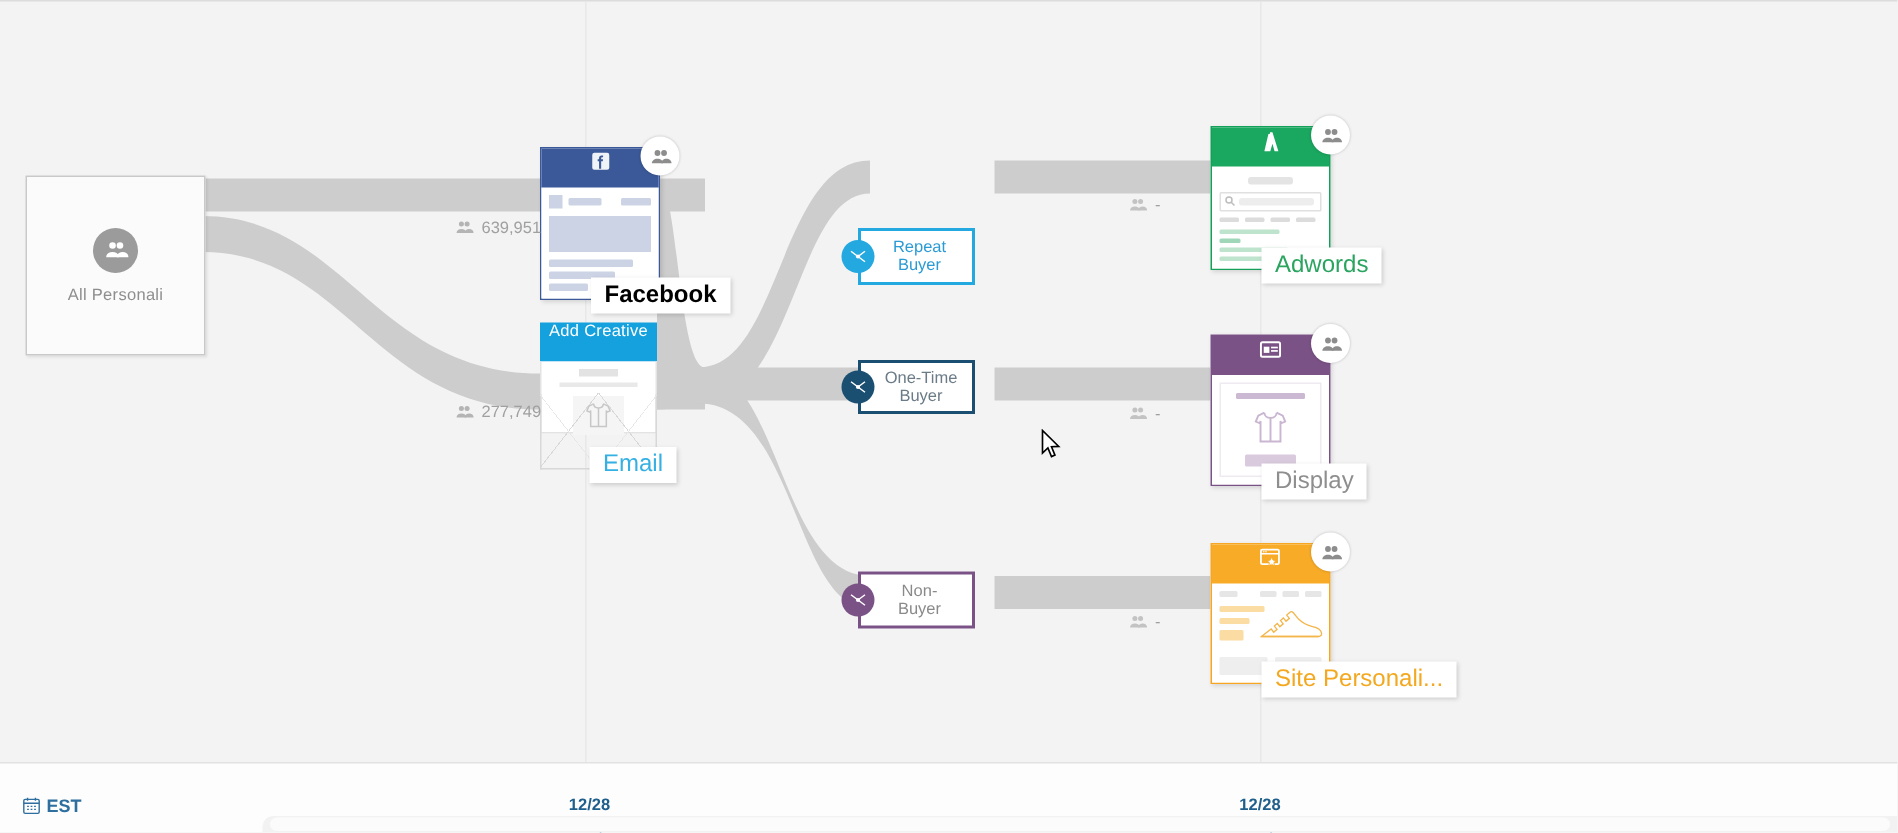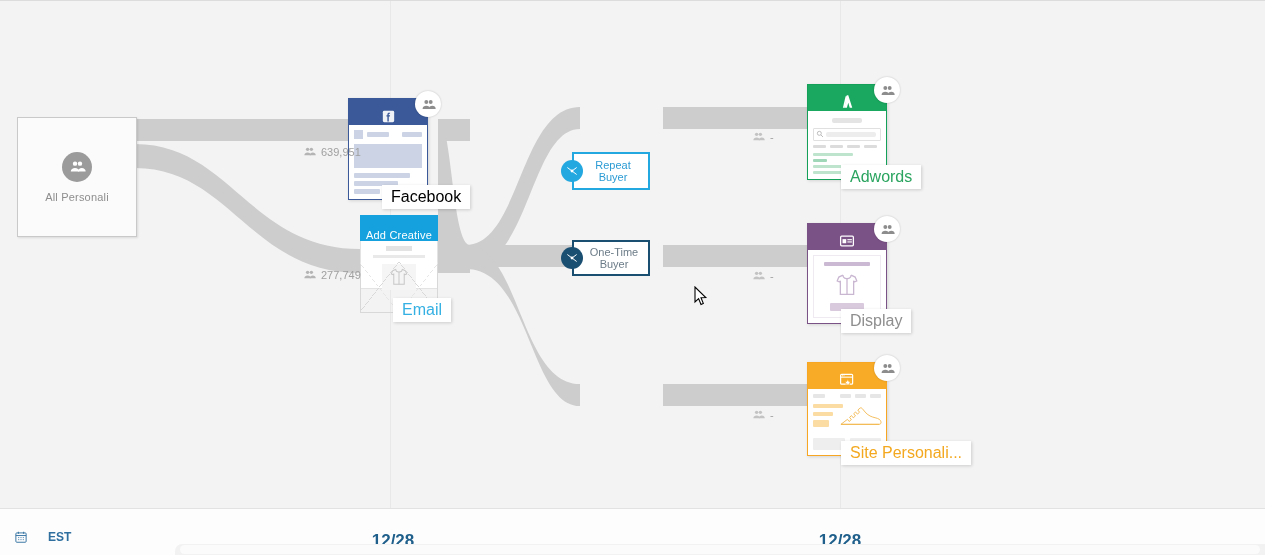--- a/index.html
+++ b/index.html
@@ -36,37 +36,37 @@
   .ac-label{font-size:11px;color:#8e8e8e;letter-spacing:.2px;}
 
   
   .card{
     width:78px;
     background:#fff;
     box-shadow:1px 1px 3px rgba(0,0,0,.13);
   }
   .card-head{
     height:26px;position:relative;
-    display:flex;align-items:flex-end;justify-content:center;
+    display:flex;align-items:flex-start;justify-content:center;
   }
   .card-body{background:#fff;padding:5px;box-sizing:border-box;}
   .aud-badge{
     position:absolute;right:-14px;top:-8px;
     width:26px;height:26px;border-radius:50%;background:#fff;
     display:flex;align-items:center;justify-content:center;
     box-shadow:0 0 2px rgba(0,0,0,.22);
   }
   .card-name{
     position:absolute;left:50%;bottom:-9px;transform:translateX(-6px);
     background:#fff;padding:3px 9px;font-size:16px;white-space:nowrap;
     box-shadow:1px 1px 3px rgba(0,0,0,.16);
   }
 
   
-  .n-facebook{left:348px;top:97px;}
+  .n-facebook{left:360px;top:97px;font-weight:bold;}
   .n-facebook .card{border:1px solid #3b5998;}
   .n-facebook .card-head{background:#3b5998;}
   .fb-line{background:#ccd3e4;height:5px;border-radius:1px;}
   .fb-block{background:#ccd3e4;height:24px;margin:5px 0;}
 
   
   .n-email{left:360px;top:214px;}
   .n-email .card{border:none;background:transparent;box-shadow:none;}
   .n-email .card-head{background:#14a1dd;}
   .add-creative{color:#fff;font-size:11px;letter-spacing:.2px;}
@@ -157,24 +157,24 @@
   .c2{left:303px;top:267px;}
   .c3{left:752px;top:129px;}
   .c4{left:752px;top:268px;}
   .c5{left:752px;top:407px;}
 
   
   .timeline{
     position:absolute;left:0;bottom:0;width:1265px;height:46px;
     background:#fdfdfd;border-top:1px solid #e2e2e2;
   }
-  .tz{position:absolute;left:14px;top:21px;display:flex;align-items:center;gap:20px;
+  .tz{position:absolute;left:14px;top:21px;display:flex;align-items:center;gap:3px;
       font-size:12px;color:#2f6f9f;font-weight:bold;}
   .tick{position:absolute;text-align:center;font-size:11px;color:#4a85ad;width:90px;}
-  .tick .d{font-weight:bold;color:#1f5f8b;font-size:17px;}
+  .tick .d{font-weight:bold;color:#1f5f8b;font-size:11px;}
   .tick .t{font-size:11px;color:#5a93b8;margin-top:1px;}
   .tk1{left:348px;top:22px;}
   .tk2{left:795px;top:22px;}
   .scroll-track{
     position:absolute;left:175px;bottom:0px;width:1090px;height:11px;
     background:#f2f2f2;border-top-left-radius:7px;
   }
   .scroll-thumb{
     position:absolute;left:180px;bottom:1px;width:1080px;height:9px;
     background:#fbfbfb;border-radius:5px;
@@ -445,20 +445,29 @@
   <div class="seg s-onetime">
     <div class="seg-dot">
       <svg width="14" height="14" viewBox="0 0 24 24" fill="none" stroke="#fff" stroke-width="1.7">
         <path d="M12 12 4 6M12 12l8-6M12 12l8 6"></path>
         <circle cx="12" cy="12" r="2.4" fill="#fff" stroke="none"></circle>
       </svg>
     </div>
     <div class="seg-box">One-Time Buyer</div>
   </div>
 
+  <div class="seg s-nonbuyer">
+    <div class="seg-dot">
+      <svg width="14" height="14" viewBox="0 0 24 24" fill="none" stroke="#fff" stroke-width="1.7">
+        <path d="M12 12 4 6M12 12l8-6M12 12l8 6"></path>
+        <circle cx="12" cy="12" r="2.4" fill="#fff" stroke="none"></circle>
+      </svg>
+    </div>
+    <div class="seg-box">Non-Buyer</div>
+  </div>
 
   <div class="count c1">
     <svg width="13" height="13" viewBox="0 0 24 24" fill="#b4b4b4">
       <circle cx="8.5" cy="8" r="3.1"></circle>
         <circle cx="15.5" cy="8" r="3.1"></circle>
       <path d="M2.5 19c0-3.2 2.7-5 6-5s6 1.8 6 5z"></path>
         <path d="M12.5 19c0-3.2 2.6-5 5.6-5s5.4 1.8 5.4 5z"></path>
     </svg>
     <span>639,951</span>
   </div>

